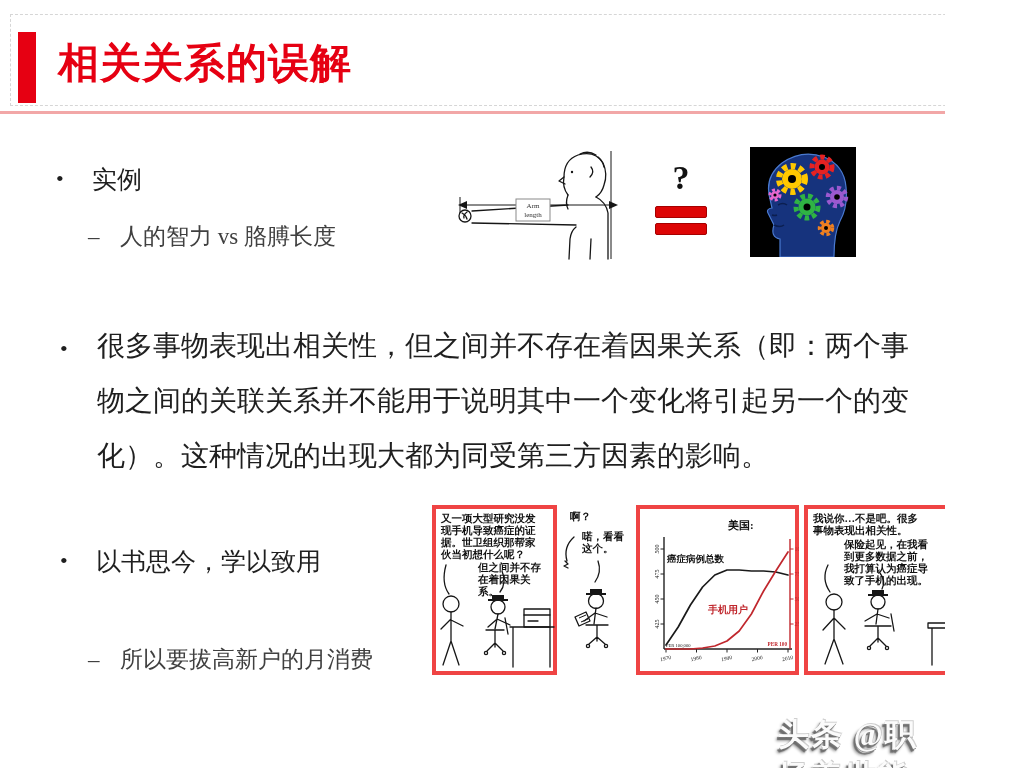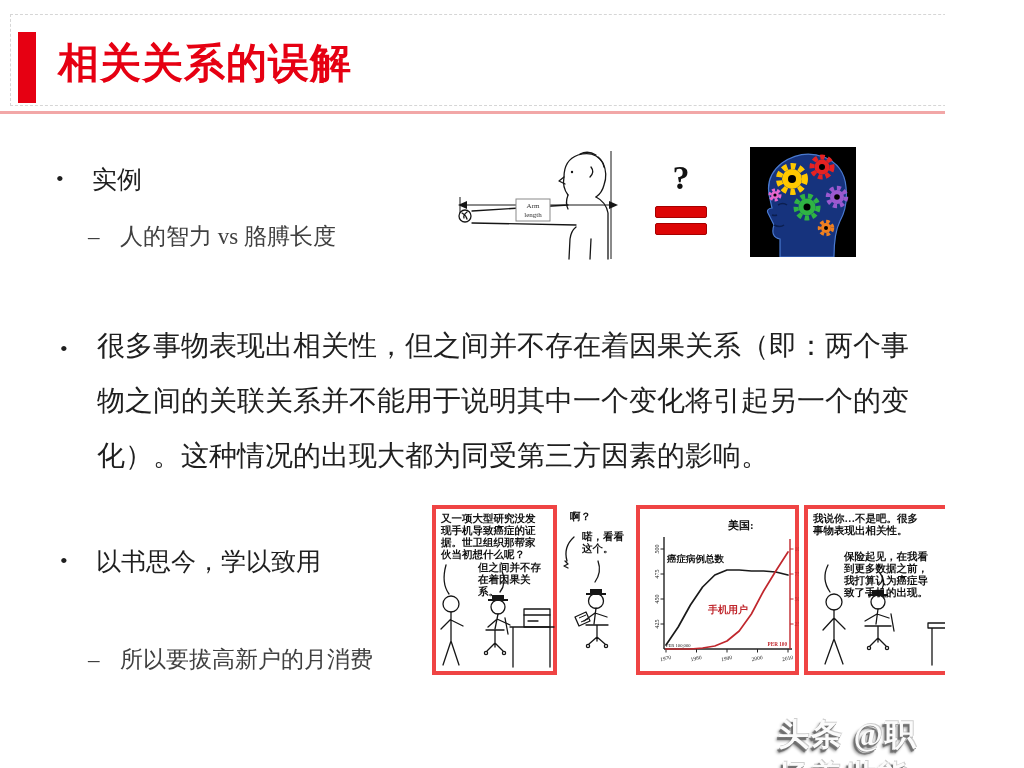--- a/index.html
+++ b/index.html
@@ -239,18 +239,18 @@
       <circle class="stroke" cx="70" cy="93" r="7"></circle>
       <rect x="64" y="81" width="12" height="5" fill="#161616"></rect>
       <line x1="60" y1="86" x2="80" y2="86" stroke="#161616" stroke-width="2"></line>
       <path class="stroke" d="M70,100 L68,115 M69,105 L57,112 M69,105 L81,109"></path>
       <path class="stroke" d="M57,117 L83,117 M83,105 L86,122 M70,117 L70,133 M70,129 L62,137 M70,129 L78,137"></path>
       <circle class="stroke" cx="61" cy="139" r="1.6"></circle>
         <circle class="stroke" cx="79" cy="139" r="1.6"></circle>
       <path class="stroke" d="M120,114 L150,114 L150,119 L120,119 Z M124,119 L124,156 M146,119 L146,156"></path>
     </svg>
     <div class="speech" style="left:5px;top:4px;width:112px;">我说你…不是吧。很多事物表现出相关性。</div>
-    <div class="speech" style="left:36px;top:30px;width:88px;margin-top:12px;">保险起见，在我看到更多数据之前，我打算认为癌症导致了手机的出现。</div>
+    <div class="speech" style="left:36px;top:30px;width:88px;">保险起见，在我看到更多数据之前，我打算认为癌症导致了手机的出现。</div>
   </div>
 
   <div class="watermark">头条 @职场盖世熊</div>
 
 </div>
 
 </body></html>

